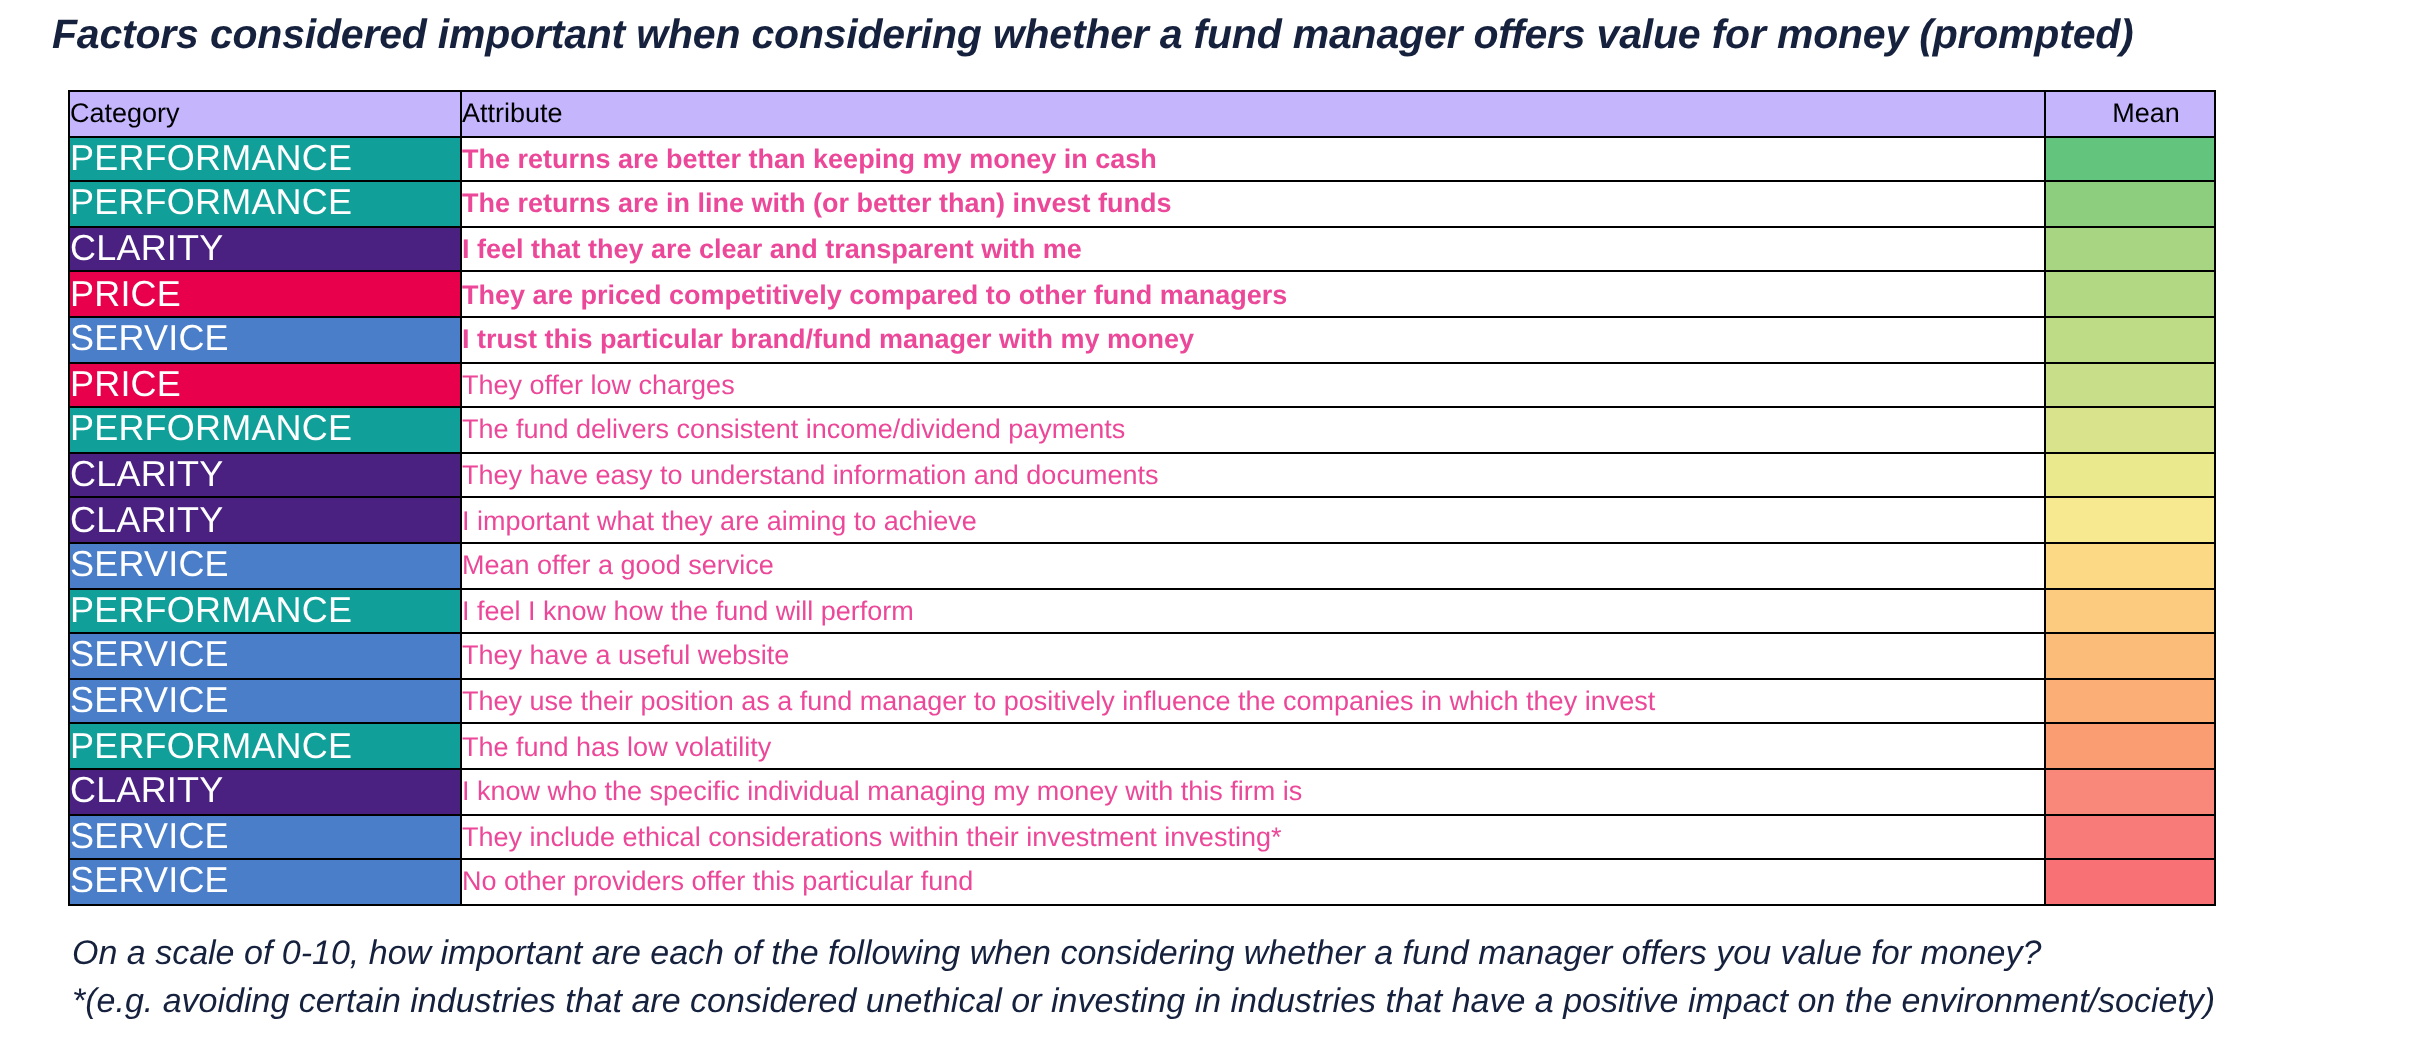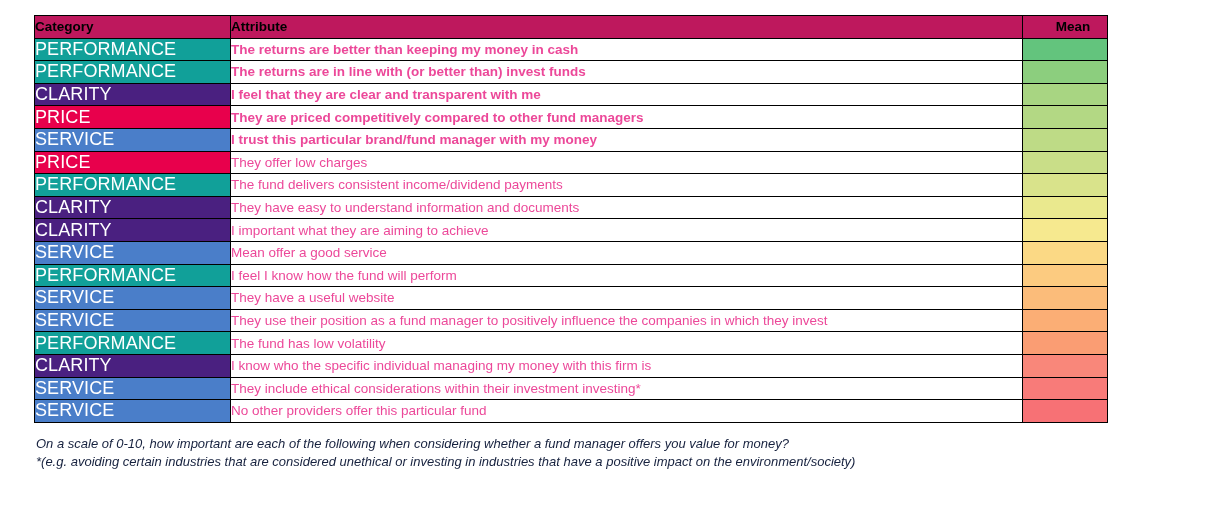--- a/index.html
+++ b/index.html
@@ -40,23 +40,23 @@
     border: 1px solid #000000;
     padding: 0;
     height: 21.6px;
     vertical-align: middle;
   }
   col.c-cat { width: 196px; }
   col.c-attr { width: 792px; }
   col.c-mean { width: 85px; }
 
   th.head {
-    background: #be185d;
+    background: #c4b5fd;
     font-size: 13.5px;
-    font-weight: bold;
+    font-weight: normal;
     color: #000000;
     text-align: left;
     padding-left: 5px;
     height: 24px;
   }
   th.head.mean {
     text-align: center;
     padding-left: 16px;
   }
   td.cat {
@@ -71,32 +71,33 @@
     color: #ec4899;
     padding-left: 5px;
     background: #ffffff;
     white-space: nowrap;
   }
   td.attr.bold { font-weight: bold; }
   td.mean { background: #ffffff; }
 
   .footnotes {
     margin: 12px 0 0 28px;
-    font-size: 13px;
+    font-size: 17px;
     font-style: italic;
     color: #16213e;
     line-height: 1.42;
   }
   .footnotes div { white-space: nowrap; }
 </style>
 </head>
 <body>
 
 <div class="page">
 
+  <div class="title">Factors considered important when considering whether a fund manager offers value for money (prompted)</div>
 
   <table class="matrix">
     <colgroup>
       <col class="c-cat">
       <col class="c-attr">
       <col class="c-mean">
     </colgroup>
     <thead>
       <tr>
         <th class="head">Category</th>

